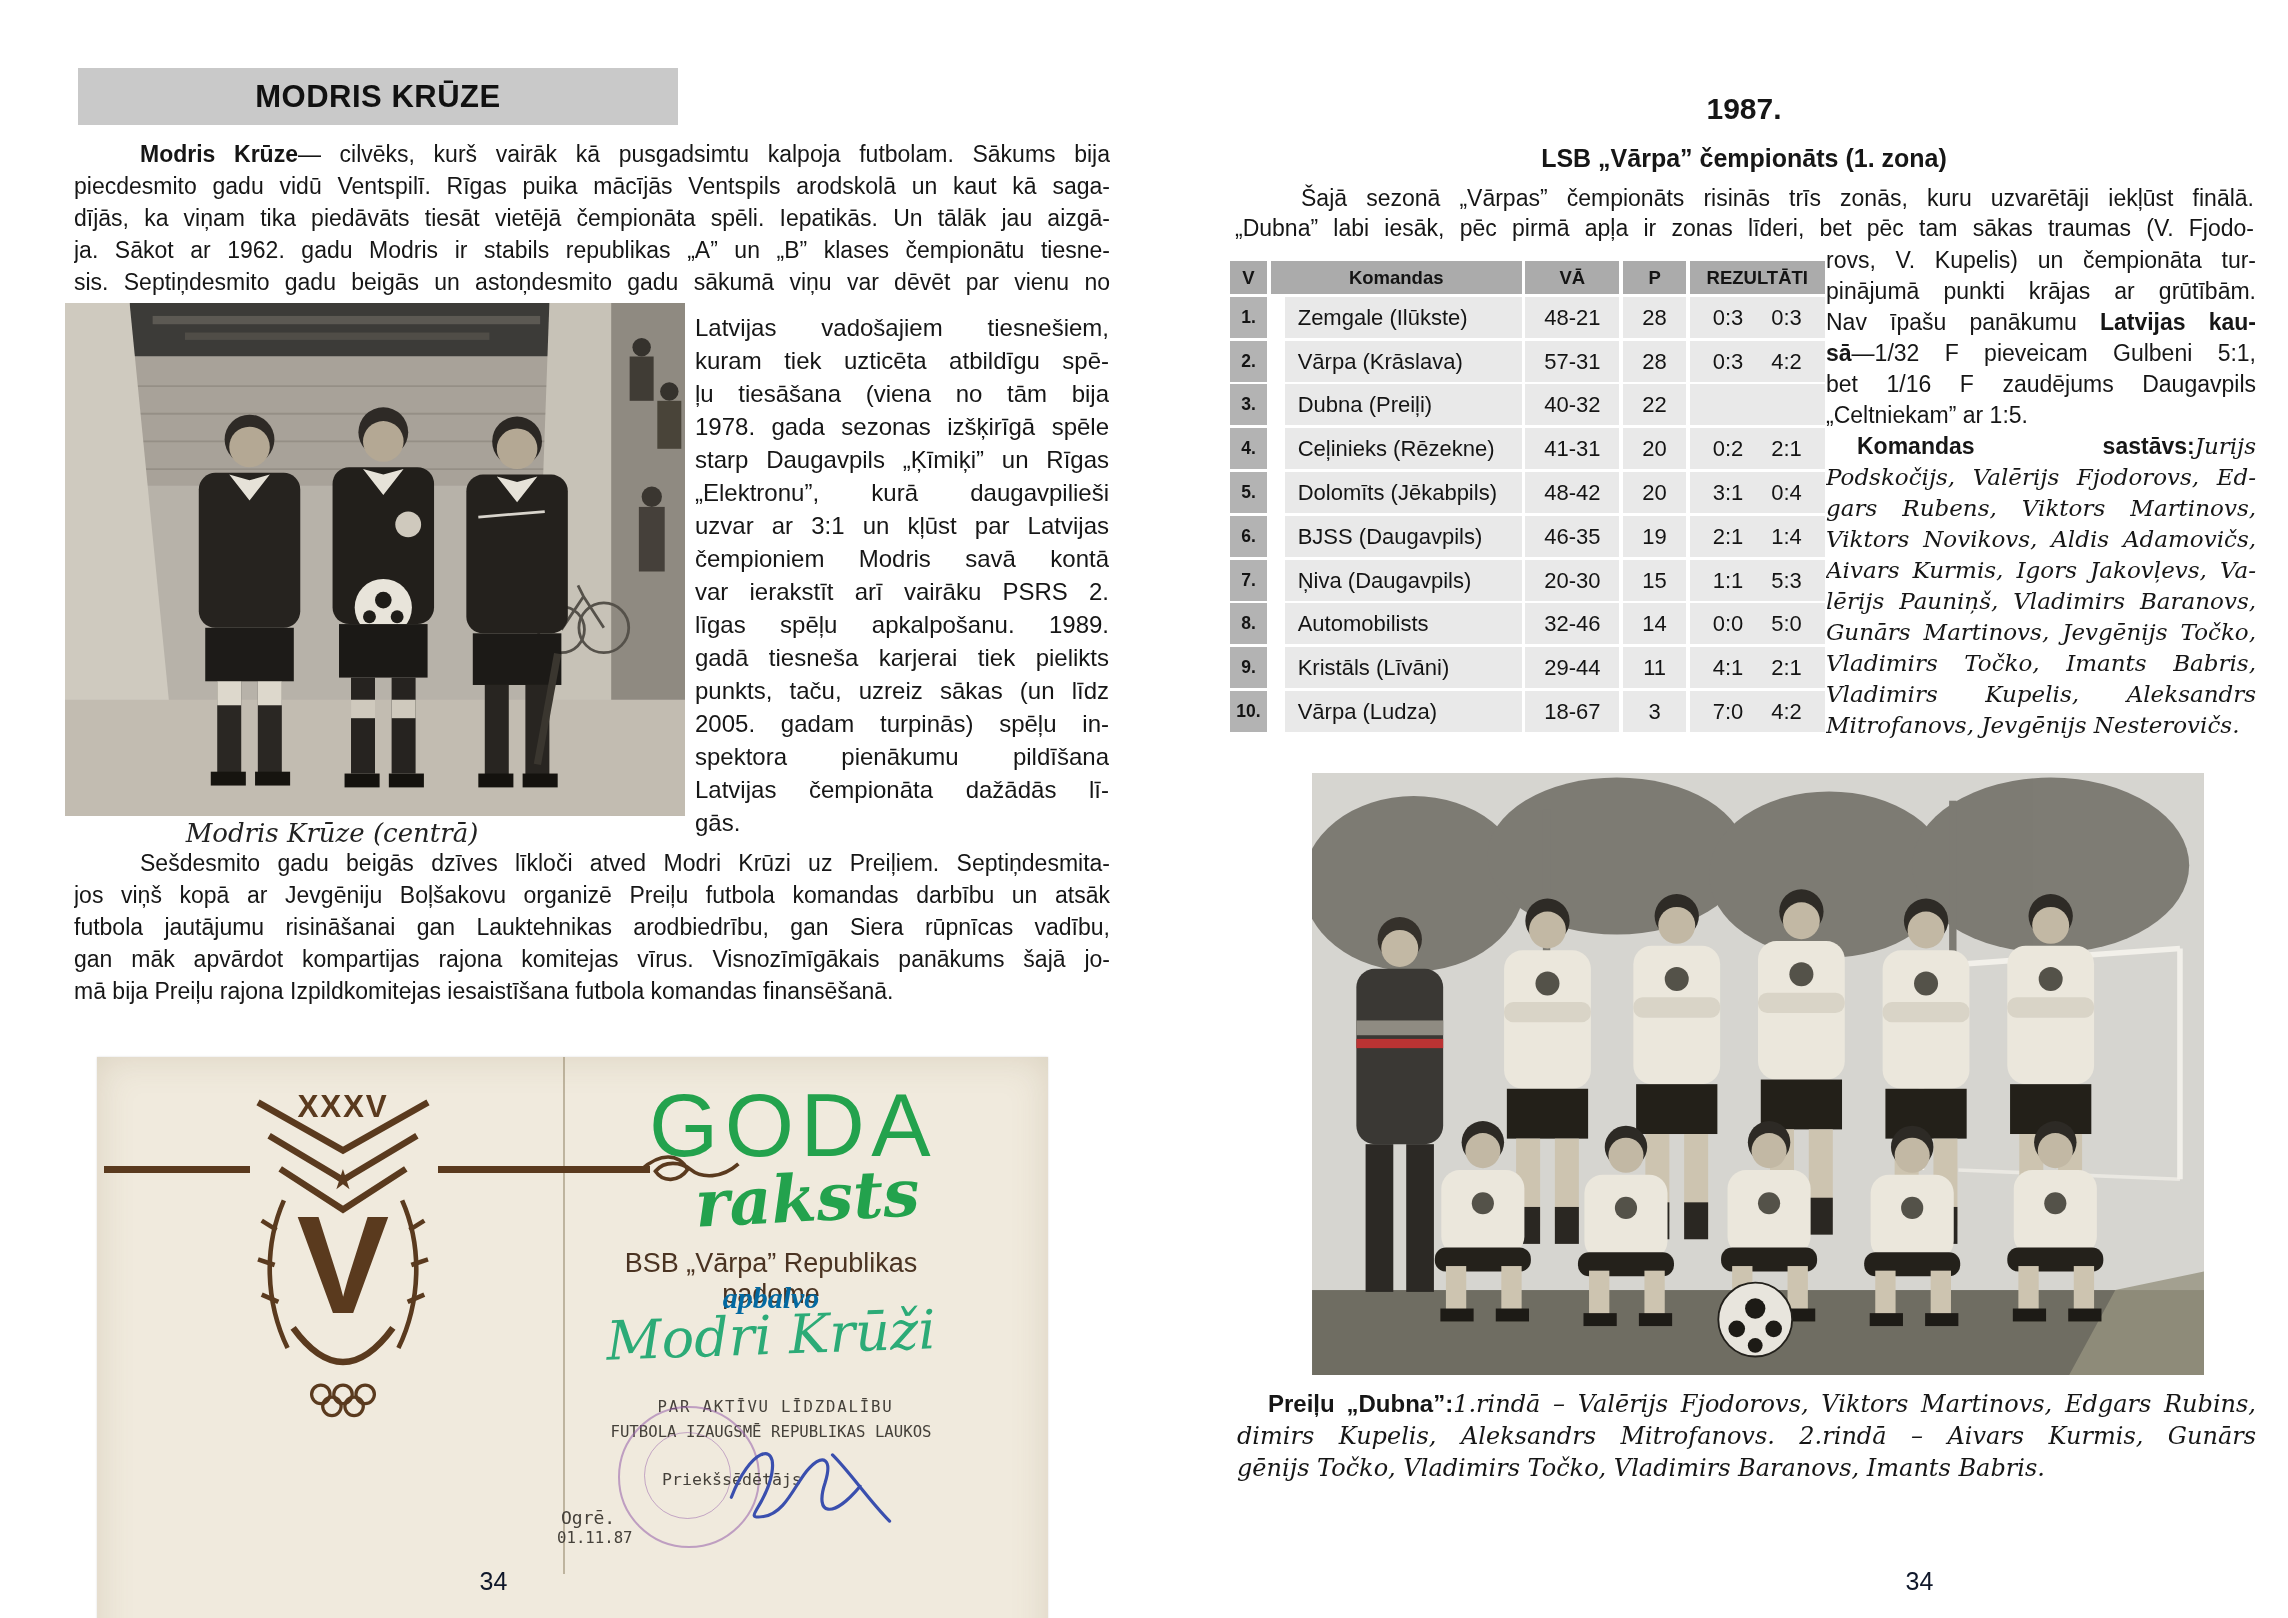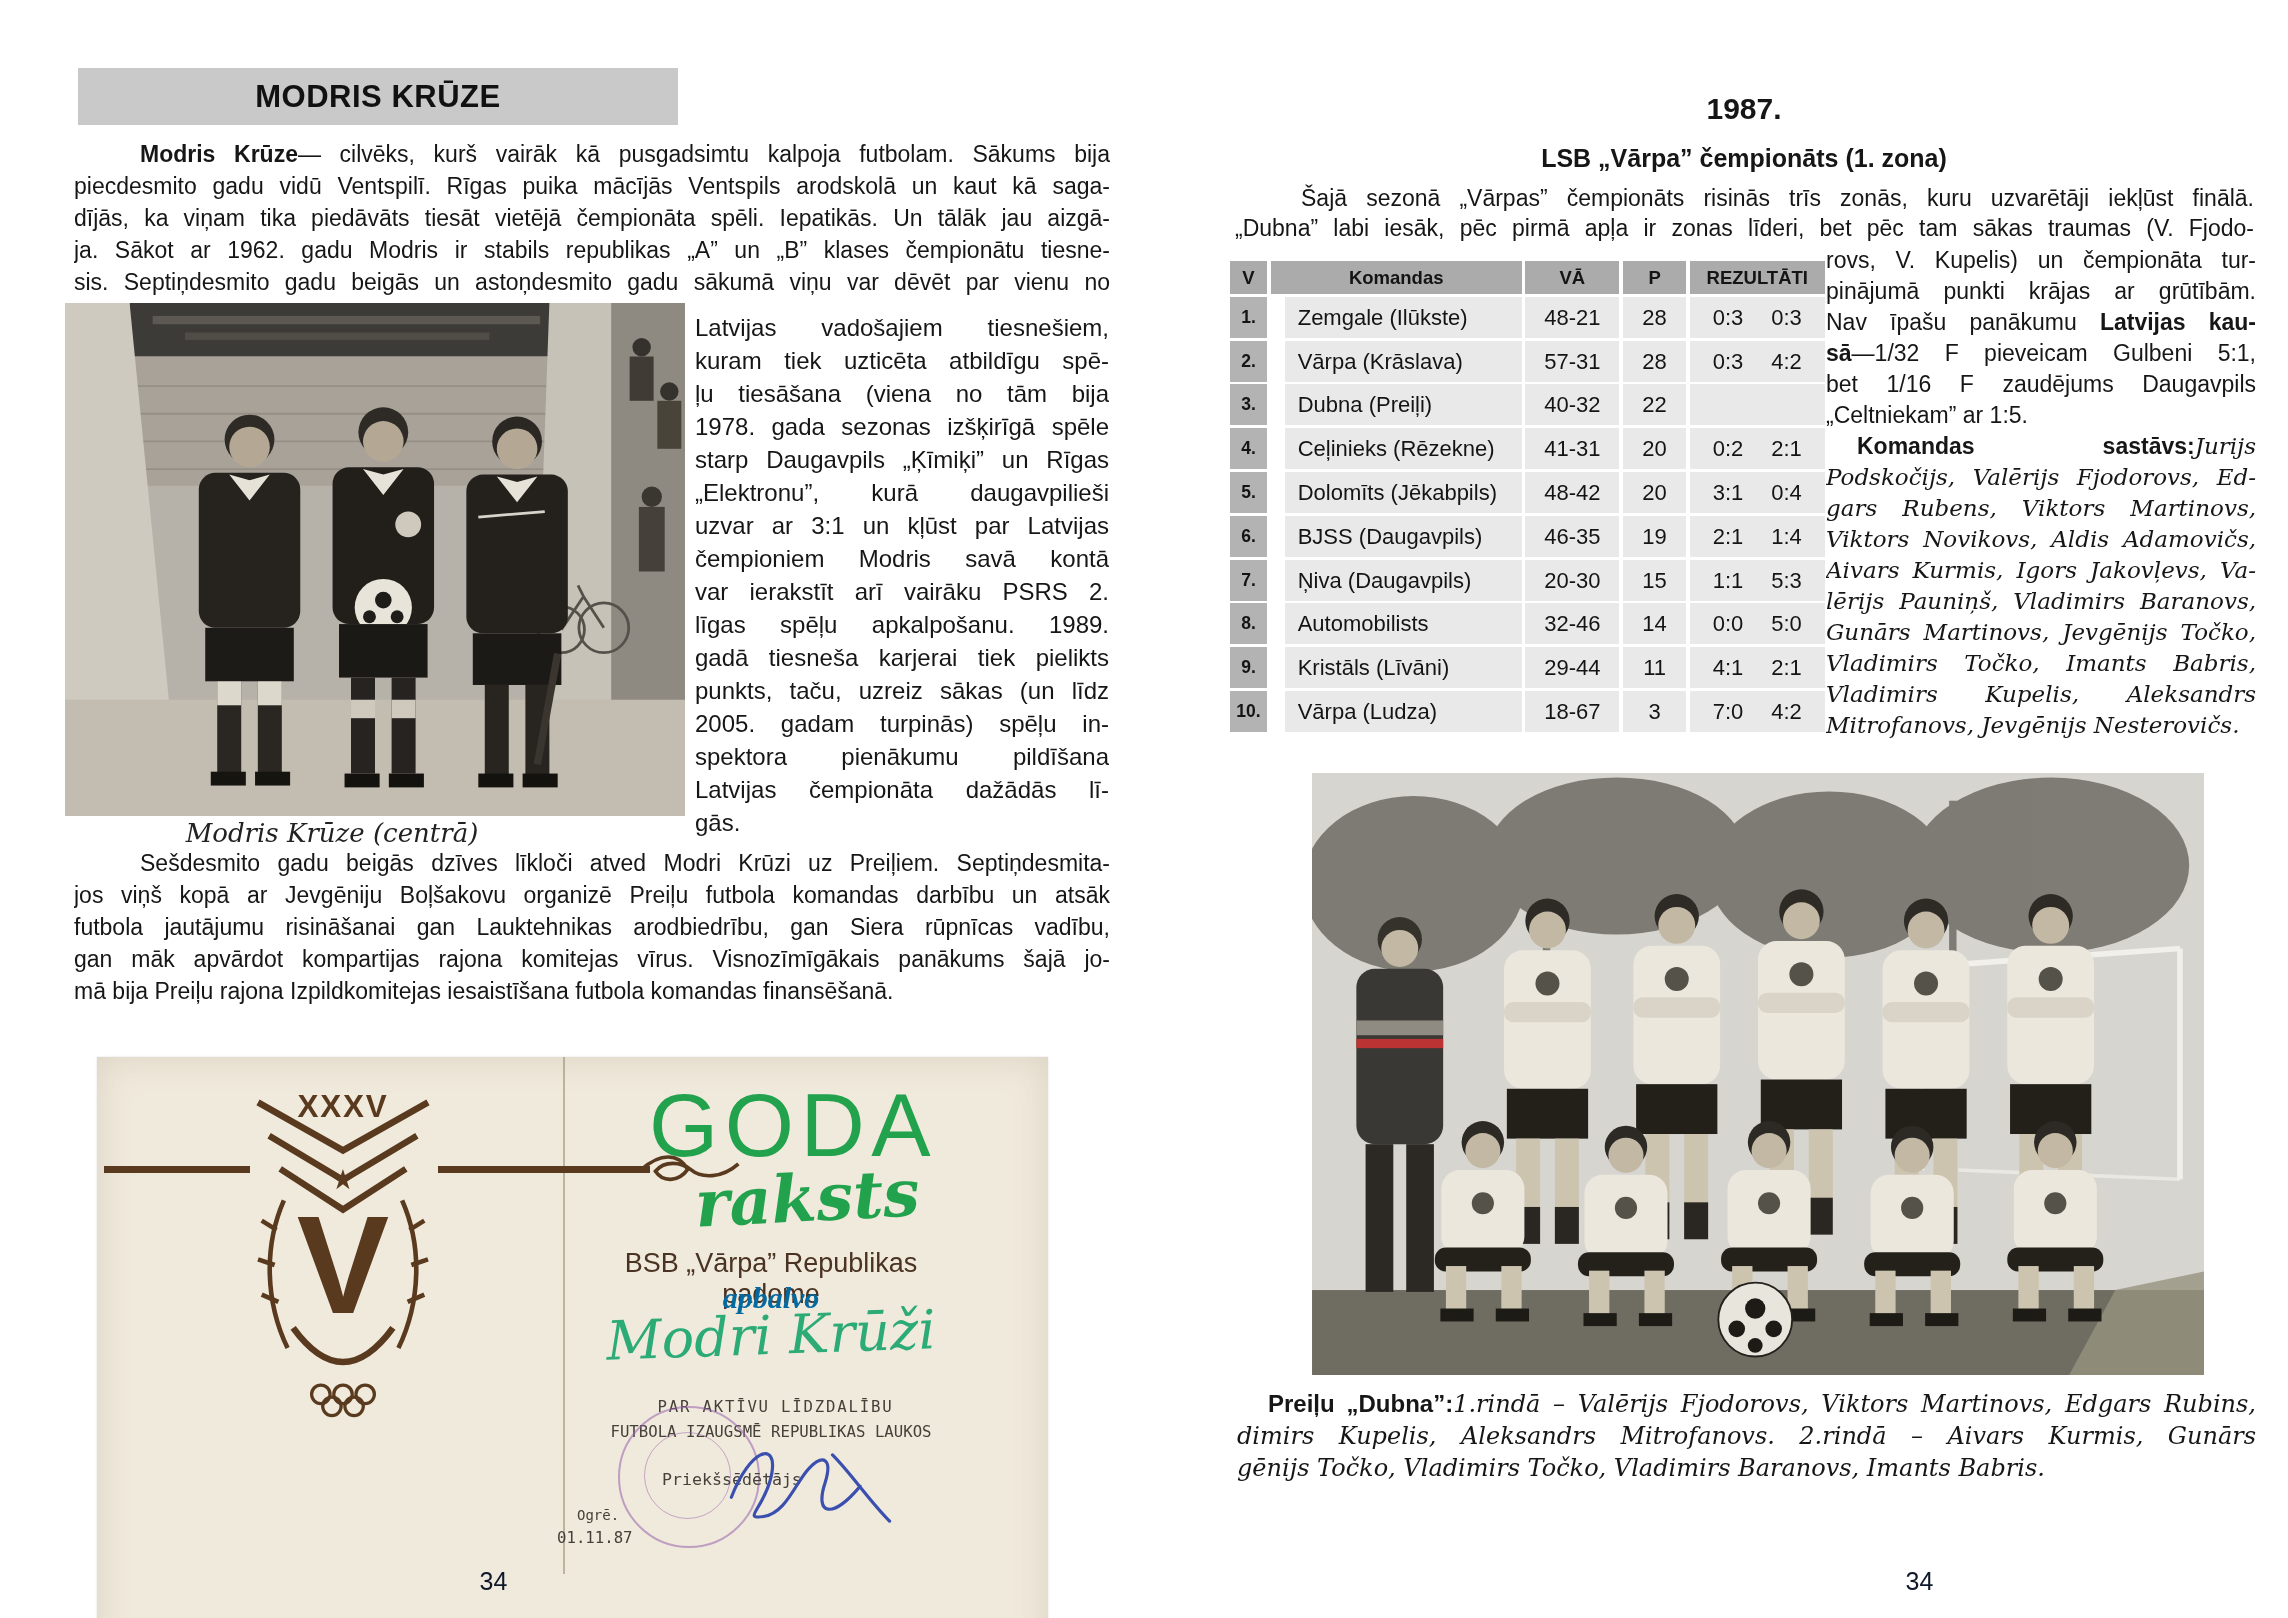--- a/index.html
+++ b/index.html
@@ -221,21 +221,21 @@
   <div class="cert-recipient hand" style="left:494px;top:247px;width:360px;">Modri Krūži</div>
   <div class="cert-mono" style="left:517px;top:340px;width:323px;text-align:center;font-size:15.7px;letter-spacing:1.8px;">PAR AKTĪVU LĪDZDALĪBU</div>
   <div class="cert-mono" style="left:494px;top:365px;width:360px;text-align:center;font-size:15.7px;">FUTBOLA IZAUGSMĒ REPUBLIKAS LAUKOS</div>
   <div class="cert-stamp" style="left:521px;top:349px;width:138px;height:138px;">
     <div class="cert-stamp-inner"></div>
   </div>
   <div class="cert-mono" style="left:565px;top:413px;font-size:16.6px;">Priekšsēdētājs</div>
   <svg class="abs" style="left:623px;top:374px;" width="180" height="103" viewBox="0 0 195 112">
     <path d="M12 72 C32 20 62 10 56 46 C50 82 22 97 47 93 C72 89 82 55 97 40 C112 25 122 30 114 56 C102 92 122 96 152 60 M122 26 C142 46 162 76 184 98" stroke="#3a4fae" stroke-width="3.5" fill="none" stroke-linecap="round"></path>
   </svg>
-  <div class="cert-mono" style="left:480px;top:450px;font-size:14px;">Ogrē.</div>
+  <div class="cert-mono" style="left:464px;top:450px;font-size:18px;">Ogrē.</div>
   <div class="cert-mono" style="left:460px;top:471px;font-size:15.7px;">01.11.87</div>
 </div>
 
 <div class="abs pagenum" style="left:461px;">34</div>
 
 <div class="abs h-year">1987.</div>
 <div class="abs h-sub">LSB „Vārpa” čempionāts (1. zona)</div>
 
 <div class="abs p-intro" style="left:1235px;top:183px;width:1019px;">
   <div class="tline j"><span class="ind"></span><span>Šajā sezonā „Vārpas” čempionāts risinās trīs zonās, kuru uzvarētāji iekļūst finālā.</span></div>

